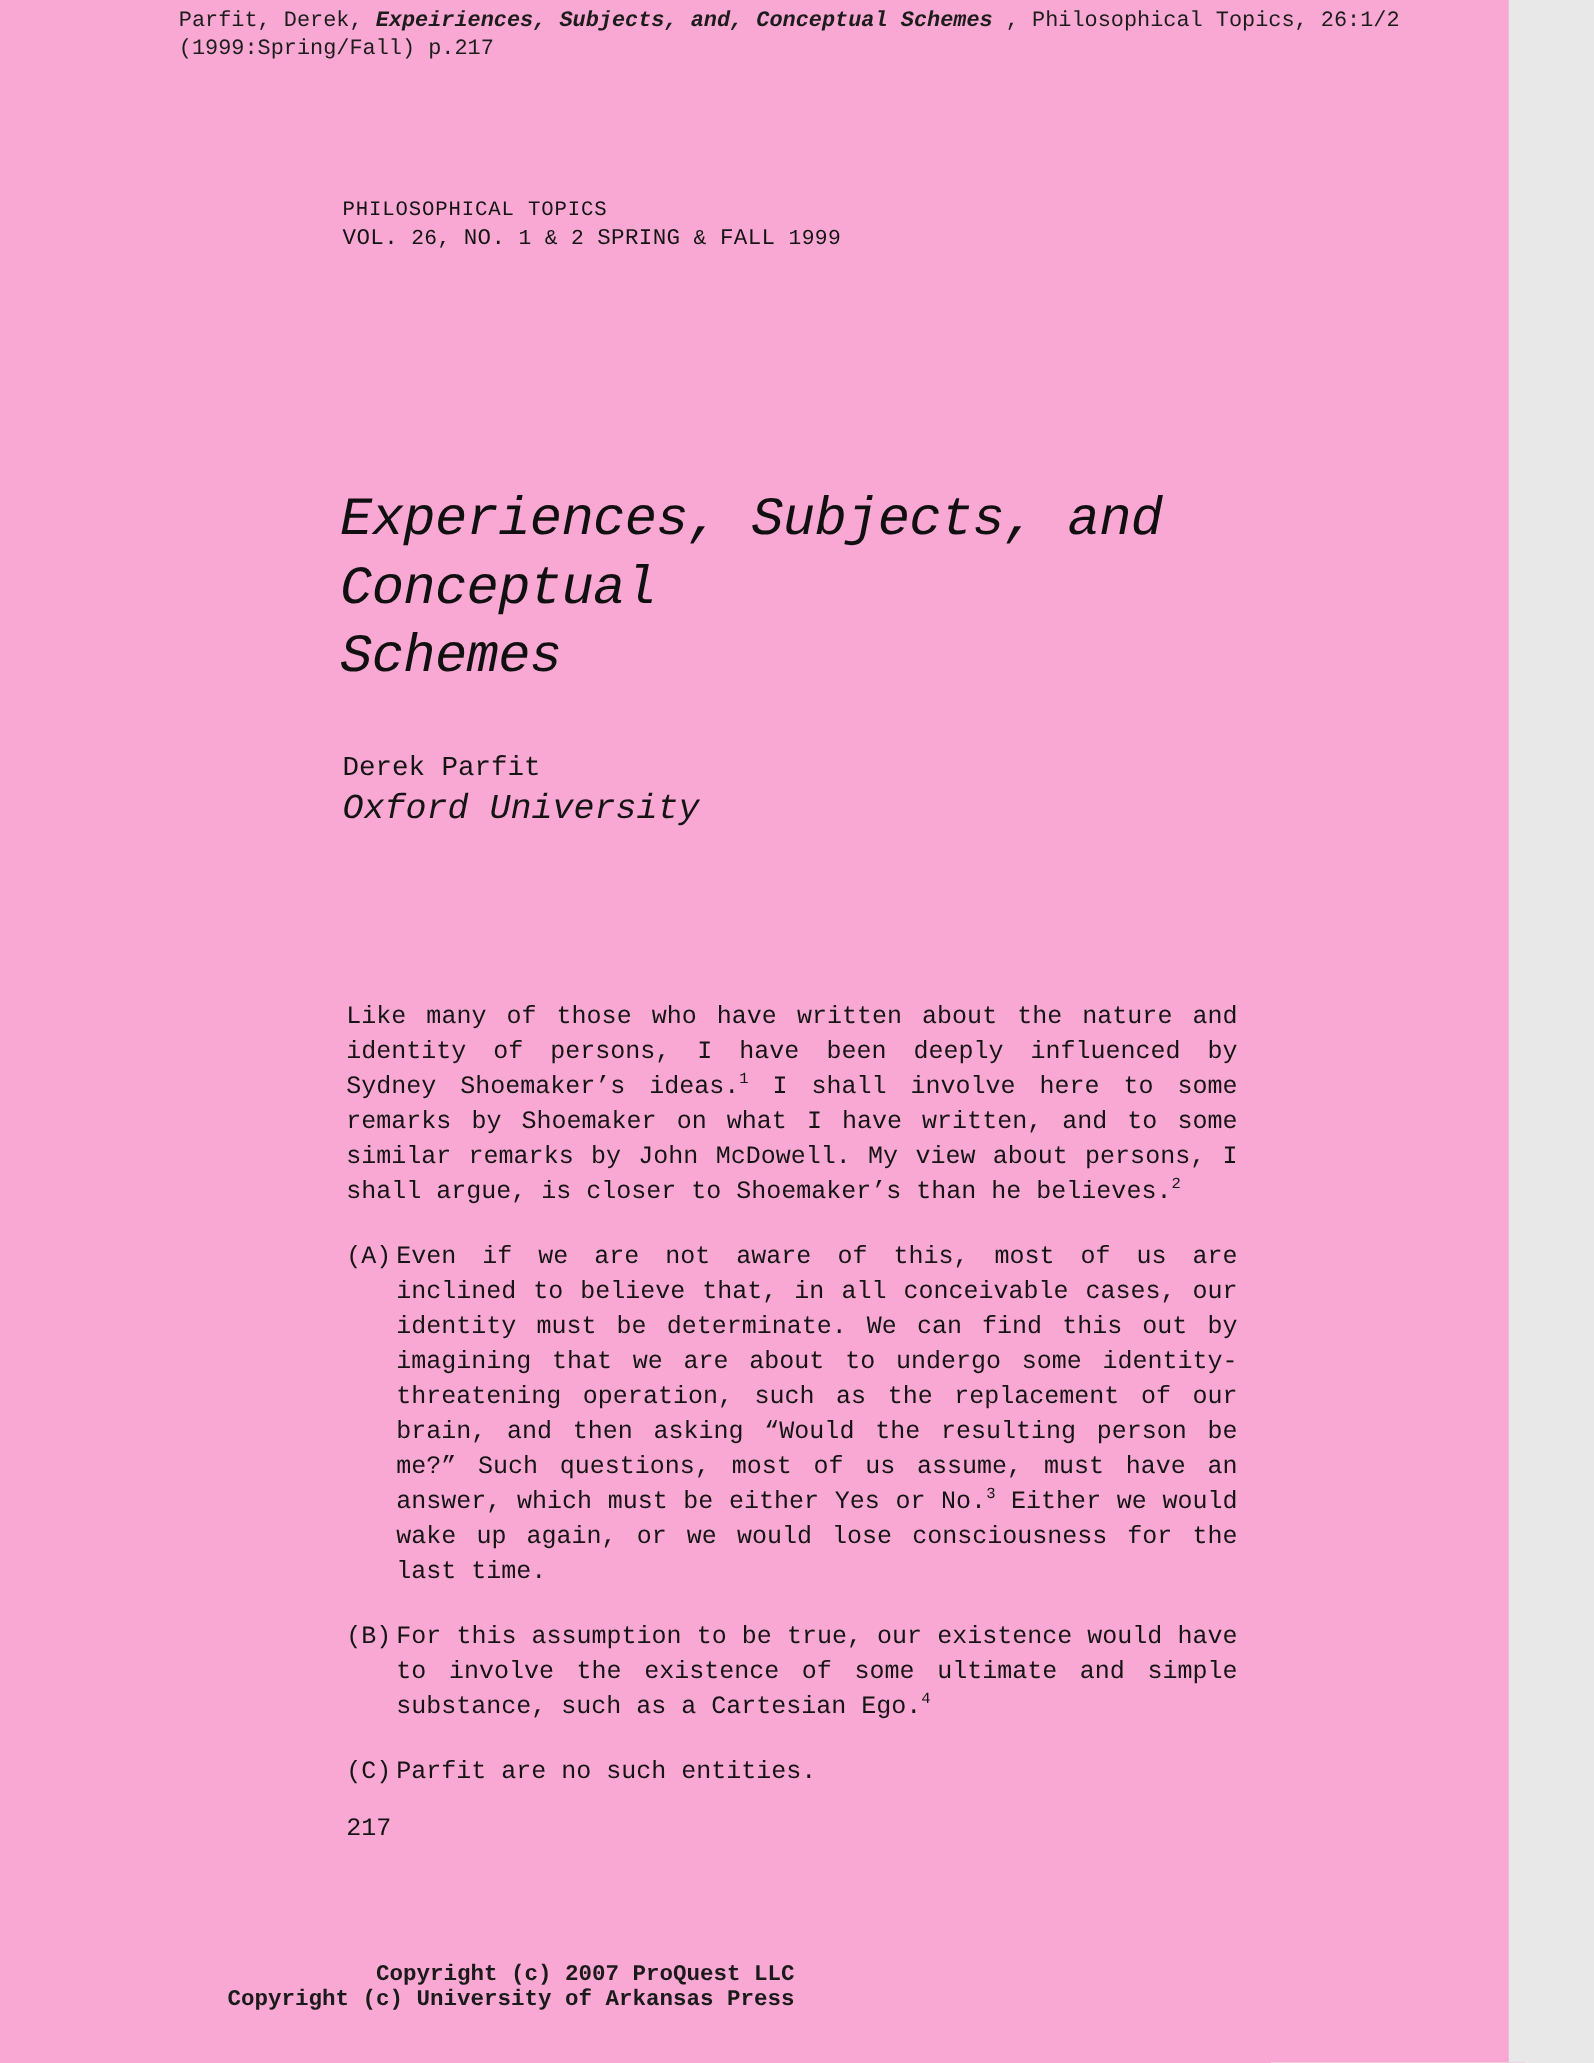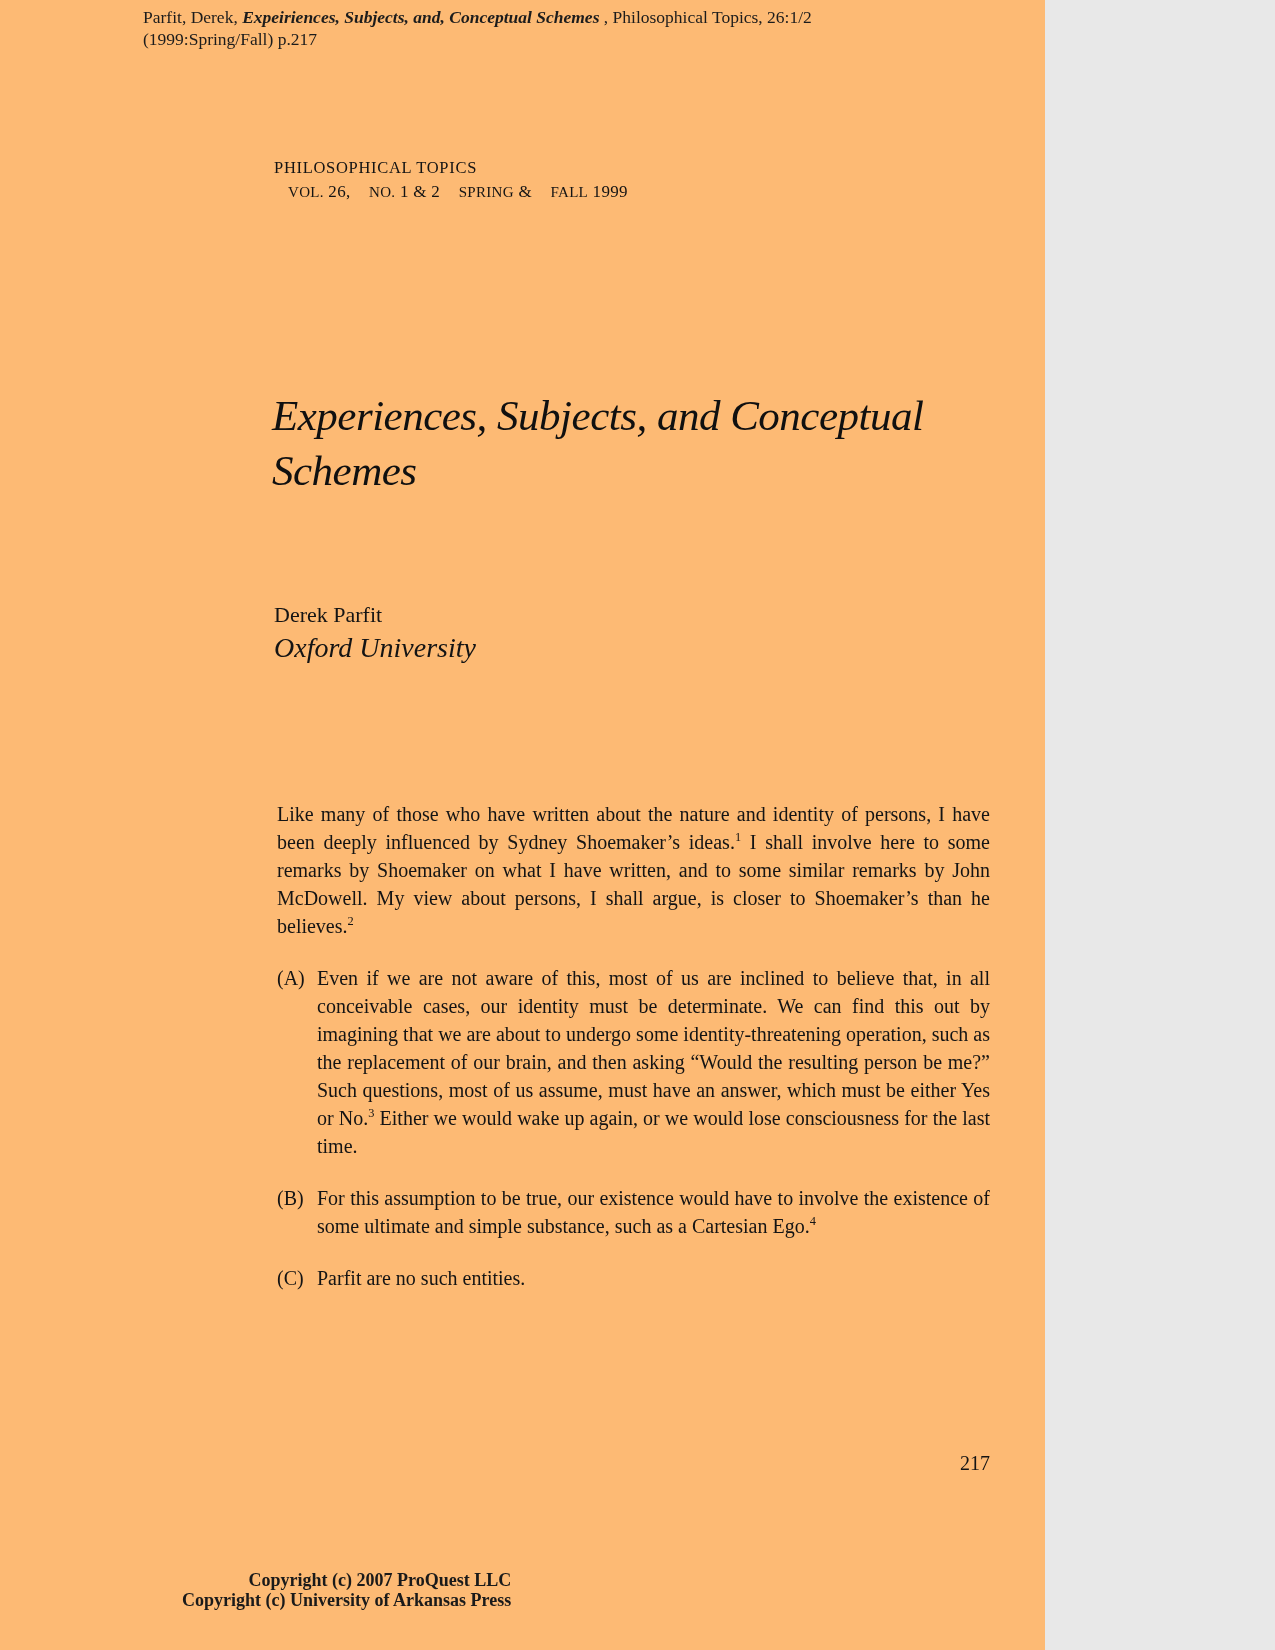--- a/index.html
+++ b/index.html
@@ -1,42 +1,42 @@
 <!DOCTYPE html>
 <html><head>
 <meta charset="utf-8">
 <style>
   html, body { margin: 0; padding: 0; background: #e8e8e8; }
   .page {
     position: relative;
-    width: 1045px;
+    width: 1207px;
     height: 1650px;
-    background: #fdba74;
+    background: #f9a8d4;
     color: #141414;
-    font-family: Liberation Serif, serif;
+    font-family: Liberation Mono, monospace;
     overflow: hidden;
   }
 
   
   .scan-citation {
     position: absolute;
     left: 143px;
     top: 6px;
     width: 1000px;
     font-size: 17.5px;
     line-height: 22px;
     color: #1c1c1c;
   }
   .scan-citation .work { font-weight: bold; font-style: italic; }
 
   
   .journal { position: absolute; left: 274px; top: 158px; }
   .journal-name { font-size: 16.5px; letter-spacing: 0.7px; }
   .journal-vol { font-size: 17px; margin-top: 4px; letter-spacing: 0.3px; }
-  .journal-vol .sc { font-size: 15px; margin-left: 14px; }
+  .journal-vol .sc { font-size: 18px; }
 
   
   .article-title {
     position: absolute;
     left: 272px;
     top: 388px;
     width: 740px;
     font-style: italic;
     font-size: 43px;
     line-height: 55px;
@@ -63,21 +63,21 @@
   .claim { position: relative; padding-left: 40px; margin-top: 24px; }
   .claim-label { position: absolute; left: 0; top: 0; }
   sup { font-size: 62%; line-height: 0; vertical-align: super; }
 
   
   .page-number {
     position: absolute;
     left: 277px;
     top: 1452px;
     width: 713px;
-    text-align: right;
+    text-align: left;
     font-size: 20px;
   }
 
   
   .copyright {
     position: absolute;
     left: 182px;
     top: 1570px;
     font-size: 18px;
     font-weight: bold;

